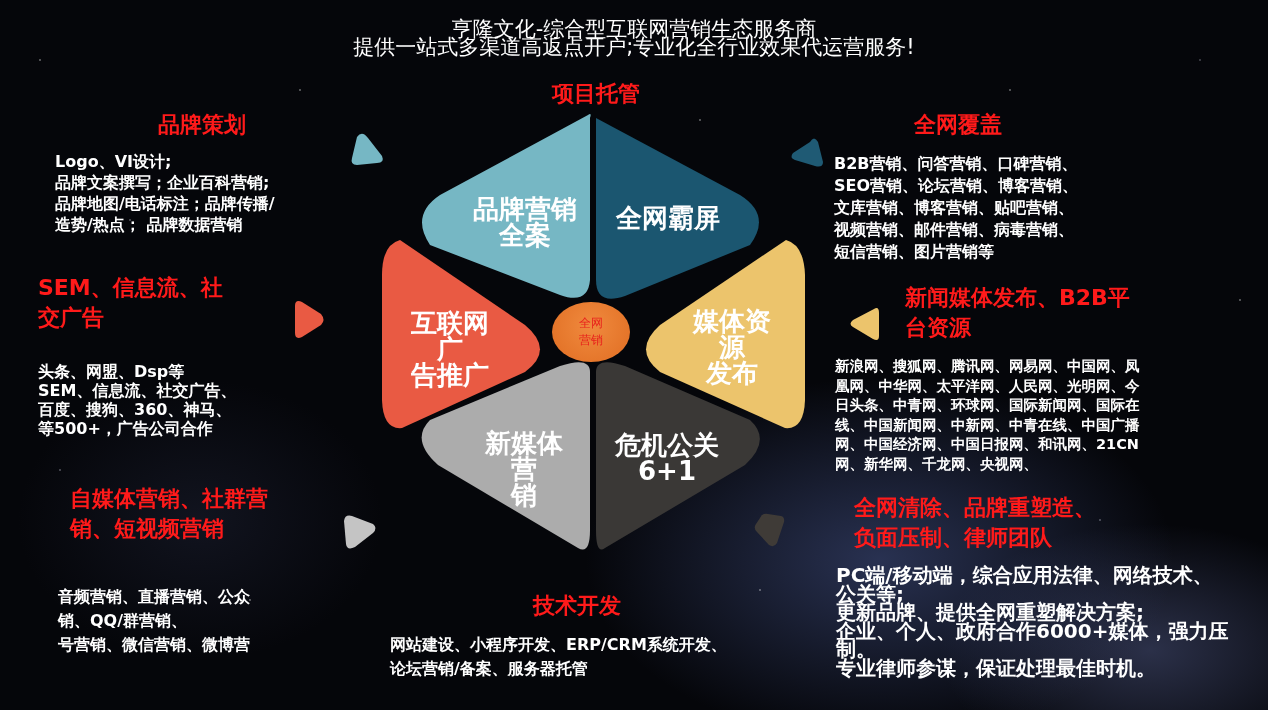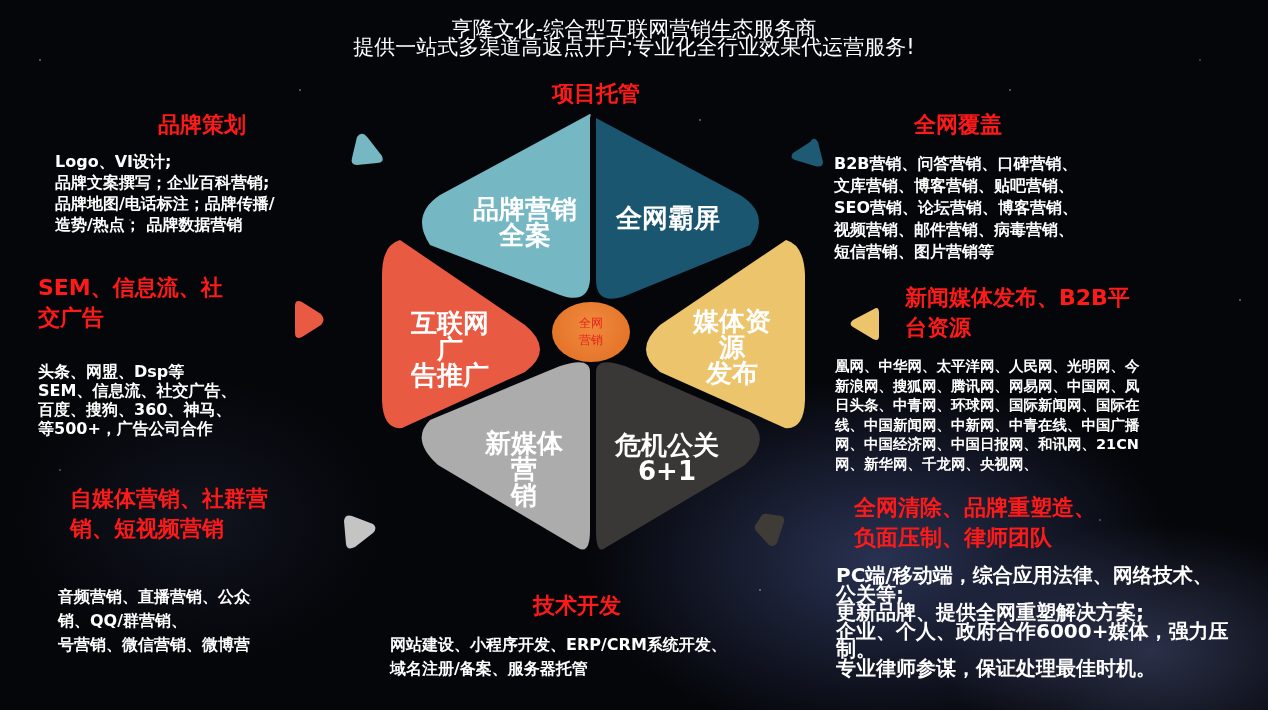--- a/index.html
+++ b/index.html
@@ -120,33 +120,33 @@
 </div>
 <div class="body-text" style="left:58px;top:585px;line-height:24px;">
   <div>音频营销、直播营销、公众</div>
   <div>销、QQ/群营销、</div>
   <div>号营销、微信营销、微博营</div>
 </div>
 
 <div class="red-head" style="left:914px;top:110px;">全网覆盖</div>
 <div class="body-text" style="left:834px;top:153px;line-height:22px;">
   <div>B2B营销、问答营销、口碑营销、</div>
+  <div>SEO营销、论坛营销、博客营销、</div>
   <div>文库营销、博客营销、贴吧营销、</div>
-  <div>SEO营销、论坛营销、博客营销、</div>
   <div>视频营销、邮件营销、病毒营销、</div>
   <div>短信营销、图片营销等</div>
 </div>
 
 <div class="red-head" style="left:905px;top:283px;">
   <div>新闻媒体发布、B2B平</div>
   <div>台资源</div>
 </div>
 <div class="body-small" style="left:835px;top:357px;line-height:19.5px;">
+  <div>新浪网、搜狐网、腾讯网、网易网、中国网、凤</div>
   <div>凰网、中华网、太平洋网、人民网、光明网、今</div>
-  <div>新浪网、搜狐网、腾讯网、网易网、中国网、凤</div>
   <div>日头条、中青网、环球网、国际新闻网、国际在</div>
   <div>线、中国新闻网、中新网、中青在线、中国广播</div>
   <div>网、中国经济网、中国日报网、和讯网、21CN</div>
   <div>网、新华网、千龙网、央视网、</div>
 </div>
 
 <div class="red-head" style="left:854px;top:493px;">
   <div>全网清除、品牌重塑造、</div>
   <div>负面压制、律师团队</div>
 </div>
@@ -155,14 +155,14 @@
   <div>公关等;</div>
   <div>更新品牌、提供全网重塑解决方案;</div>
   <div>企业、个人、政府合作6000+媒体，强力压</div>
   <div>制。</div>
   <div>专业律师参谋，保证处理最佳时机。</div>
 </div>
 
 <div class="red-head" style="left:533px;top:591px;">技术开发</div>
 <div class="body-text" style="left:390px;top:633px;line-height:24px;">
   <div>网站建设、小程序开发、ERP/CRM系统开发、</div>
-  <div>域名注册/备案、服务器托管</div>
+  <div>论坛营销/备案、服务器托管</div>
 </div>
 
 </body></html>

